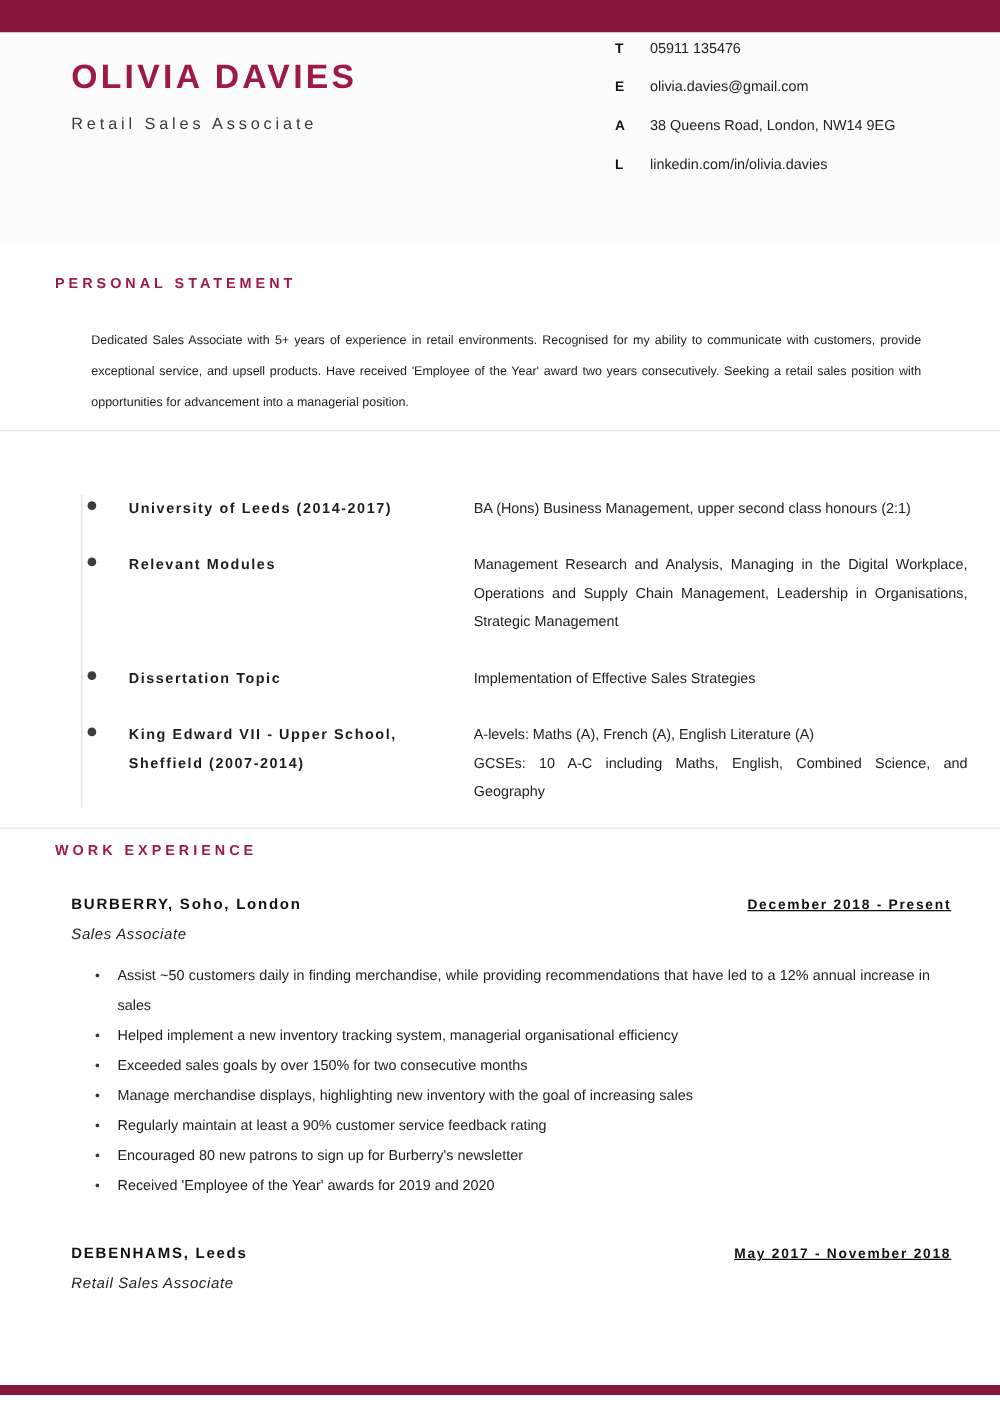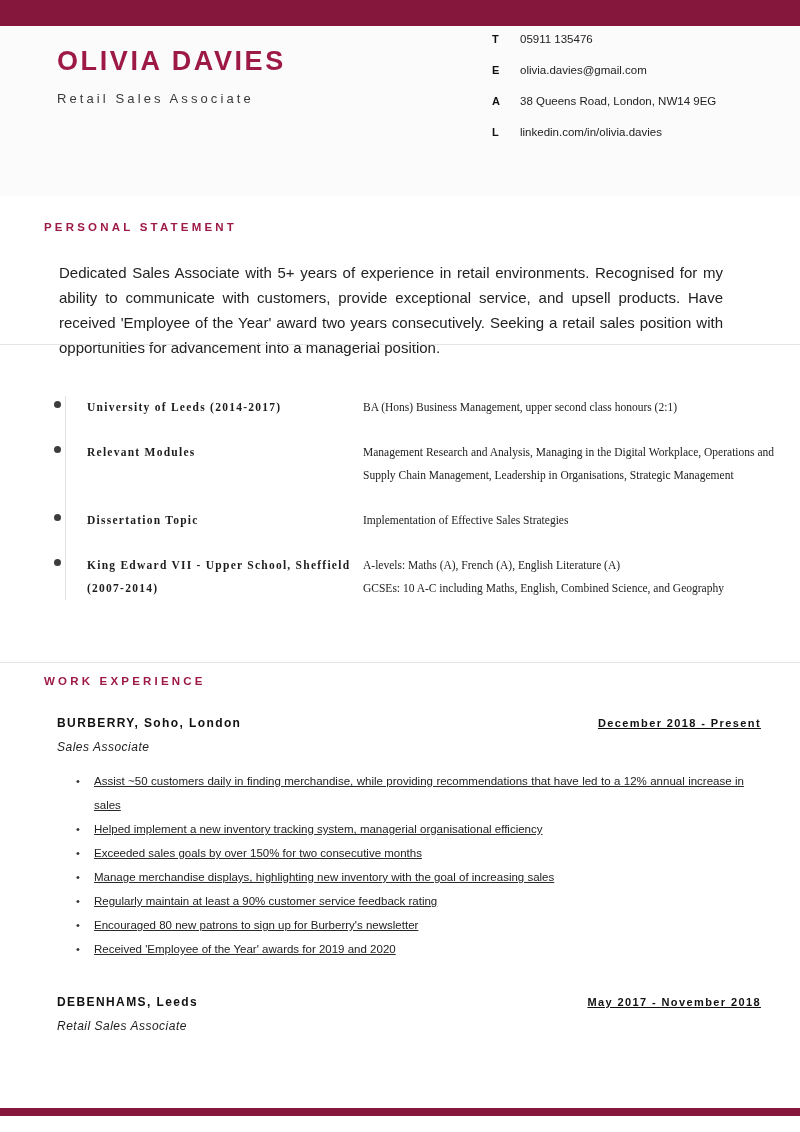--- a/index.html
+++ b/index.html
@@ -113,41 +113,40 @@
 
   
   .ps-section {
     position: absolute;
     top: 221px;
     left: 44px;
     width: 720px;
   }
   .ps-body {
     margin-top: 27px;
-    margin-left: 15px;
+    margin-left: 29px;
     width: 664px;
-    font-size: 15px;
+    font-size: 10px;
     line-height: 25px;
     color: #222;
     text-align: justify;
   }
 
   
   .edu-section {
     position: absolute;
     top: 371px;
     left: 44px;
     width: 730px;
   }
   .edu-list {
     position: relative;
     margin-top: 25px;
     margin-left: 21px;
-    padding-left: 22px;
-    font-family: Liberation Serif, serif;
+    padding-left: 38px;
   }
   .edu-rail {
     position: absolute;
     left: 0;
     top: 0;
     bottom: 0;
     width: 1px;
     background: #e0e0e0;
   }
   .edu-item {
@@ -222,21 +221,20 @@
     font-size: 12px;
     font-style: italic;
     color: #1d1d1d;
     letter-spacing: 0.5px;
   }
   .job-bullets {
     margin: 15px 0 0 0;
     padding: 0;
     list-style: none;
     width: 700px;
-    text-decoration: underline;
   }
   .job-bullets li {
     position: relative;
     padding-left: 50px;
     font-size: 11.5px;
     line-height: 24px;
     color: #222;
     margin-bottom: 0px;
     text-align: justify;
   }

